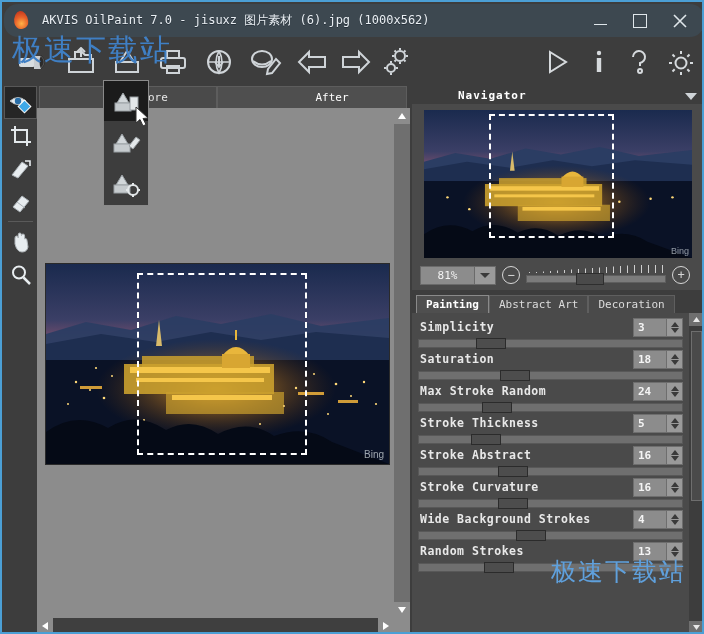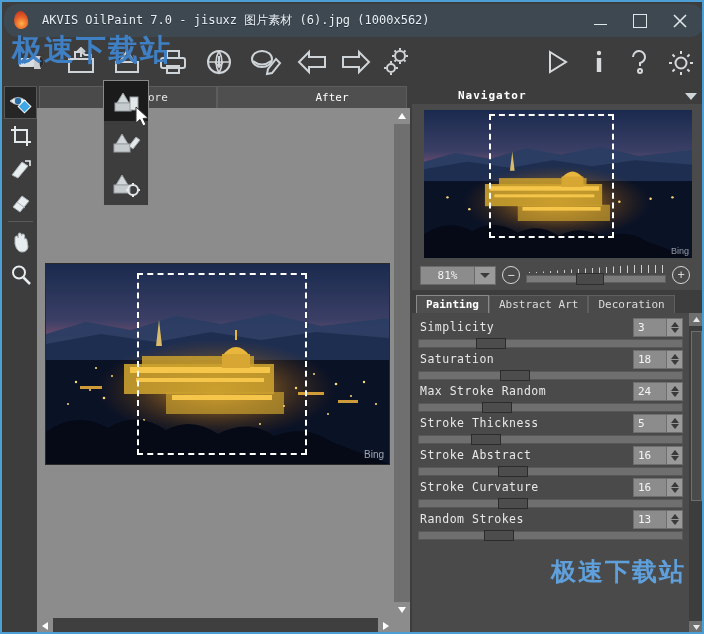--- a/index.html
+++ b/index.html
@@ -84,41 +84,41 @@
   .zthumb{position:absolute;left:36%;top:7px;width:28px;height:12px;background:#4a4a4a;
           border:1px solid #2e2e2e;box-sizing:border-box;}
 
   
   .setpanel{position:absolute;left:410px;top:292px;width:292px;height:340px;background:#4a4a4a;}
   .tabs{height:19px;display:flex;align-items:flex-end;padding-left:4px;background:#3d3d3d;}
   .tab{height:18px;line-height:18px;padding:0 9px;color:#dcdcdc;font-size:11px;
        background:#4a4a4a;border:1px solid #5f5f5f;border-bottom:none;box-sizing:border-box;}
   .tab.active{background:#4f4f4f;color:#ffffff;font-weight:bold;border-color:#8a8a8a;}
   .params{position:absolute;left:0;top:19px;width:277px;height:321px;overflow:hidden;padding-top:5px;
-          box-sizing:border-box;}
+          box-sizing:border-box;font-weight:bold;}
   .prow{height:32px;position:relative;margin:0 6px;}
   .plabel{position:absolute;left:2px;top:2px;color:#e8e8e8;font-size:11.5px;letter-spacing:.5px;}
   .spin{position:absolute;right:0;top:0;width:50px;height:19px;display:flex;
         background:#8c8c8c;border:1px solid #6e6e6e;box-sizing:border-box;}
   .spin .v{flex:1;color:#f5f5f5;font-size:11px;padding-left:4px;line-height:17px;}
   .spin .ar{width:15px;border-left:1px solid #6e6e6e;background:#9a9a9a;
             display:flex;flex-direction:column;align-items:center;justify-content:center;}
   .caret{width:0;height:0;border-left:4px solid transparent;border-right:4px solid transparent;}
   .cu{border-bottom:5px solid #3a3a3a;margin-bottom:1px;}
   .cd{border-top:5px solid #3a3a3a;}
   .strack{position:absolute;left:0;bottom:2px;width:100%;height:9px;background:#6f6f6f;
           border:1px solid #585858;box-sizing:border-box;}
   .sthumb{position:absolute;bottom:1px;width:30px;height:11px;background:#4d4d4d;
           border:1px solid #2b2b2b;box-sizing:border-box;}
   .panelscroll{position:absolute;right:0;top:19px;width:15px;height:321px;background:#3d3d3d;}
   .ps-thumb{position:absolute;left:2px;width:11px;background:#4a4a4a;border:1px solid #6e6e6e;
             box-sizing:border-box;}
 
   
-  .wm{position:absolute;color:#5a9bd8;font-weight:bold;
+  .wm{position:absolute;color:#5a9bd8;font-weight:normal;
       font-family:"DejaVu Sans","Liberation Sans",sans-serif;pointer-events:none;}
   .wm-top{left:10px;top:28px;font-size:30px;color:#3f7fc4;letter-spacing:2px;}
   .wm-bot{right:16px;bottom:44px;font-size:25px;color:#5fa0dc;letter-spacing:2px;}
 
   .cursor{position:absolute;left:133px;top:104px;width:16px;height:22px;}
 </style>
 </head>
 <body>
 
 <div class="app">
@@ -589,20 +589,32 @@
             <div class="v">16</div>
             <div class="ar">
               <div class="caret cu"></div>
               <div class="caret cd"></div>
             </div>
           </div>
           <div class="strack"></div>
           <div class="sthumb" style="left:30%"></div>
         </div>
         <div class="prow">
+          <div class="plabel">Wide Background Strokes</div>
+          <div class="spin">
+            <div class="v">4</div>
+            <div class="ar">
+              <div class="caret cu"></div>
+              <div class="caret cd"></div>
+            </div>
+          </div>
+          <div class="strack"></div>
+          <div class="sthumb" style="left:37%"></div>
+        </div>
+        <div class="prow">
           <div class="plabel">Random Strokes</div>
           <div class="spin">
             <div class="v">13</div>
             <div class="ar">
               <div class="caret cu"></div>
               <div class="caret cd"></div>
             </div>
           </div>
           <div class="strack"></div>
           <div class="sthumb" style="left:25%"></div>

